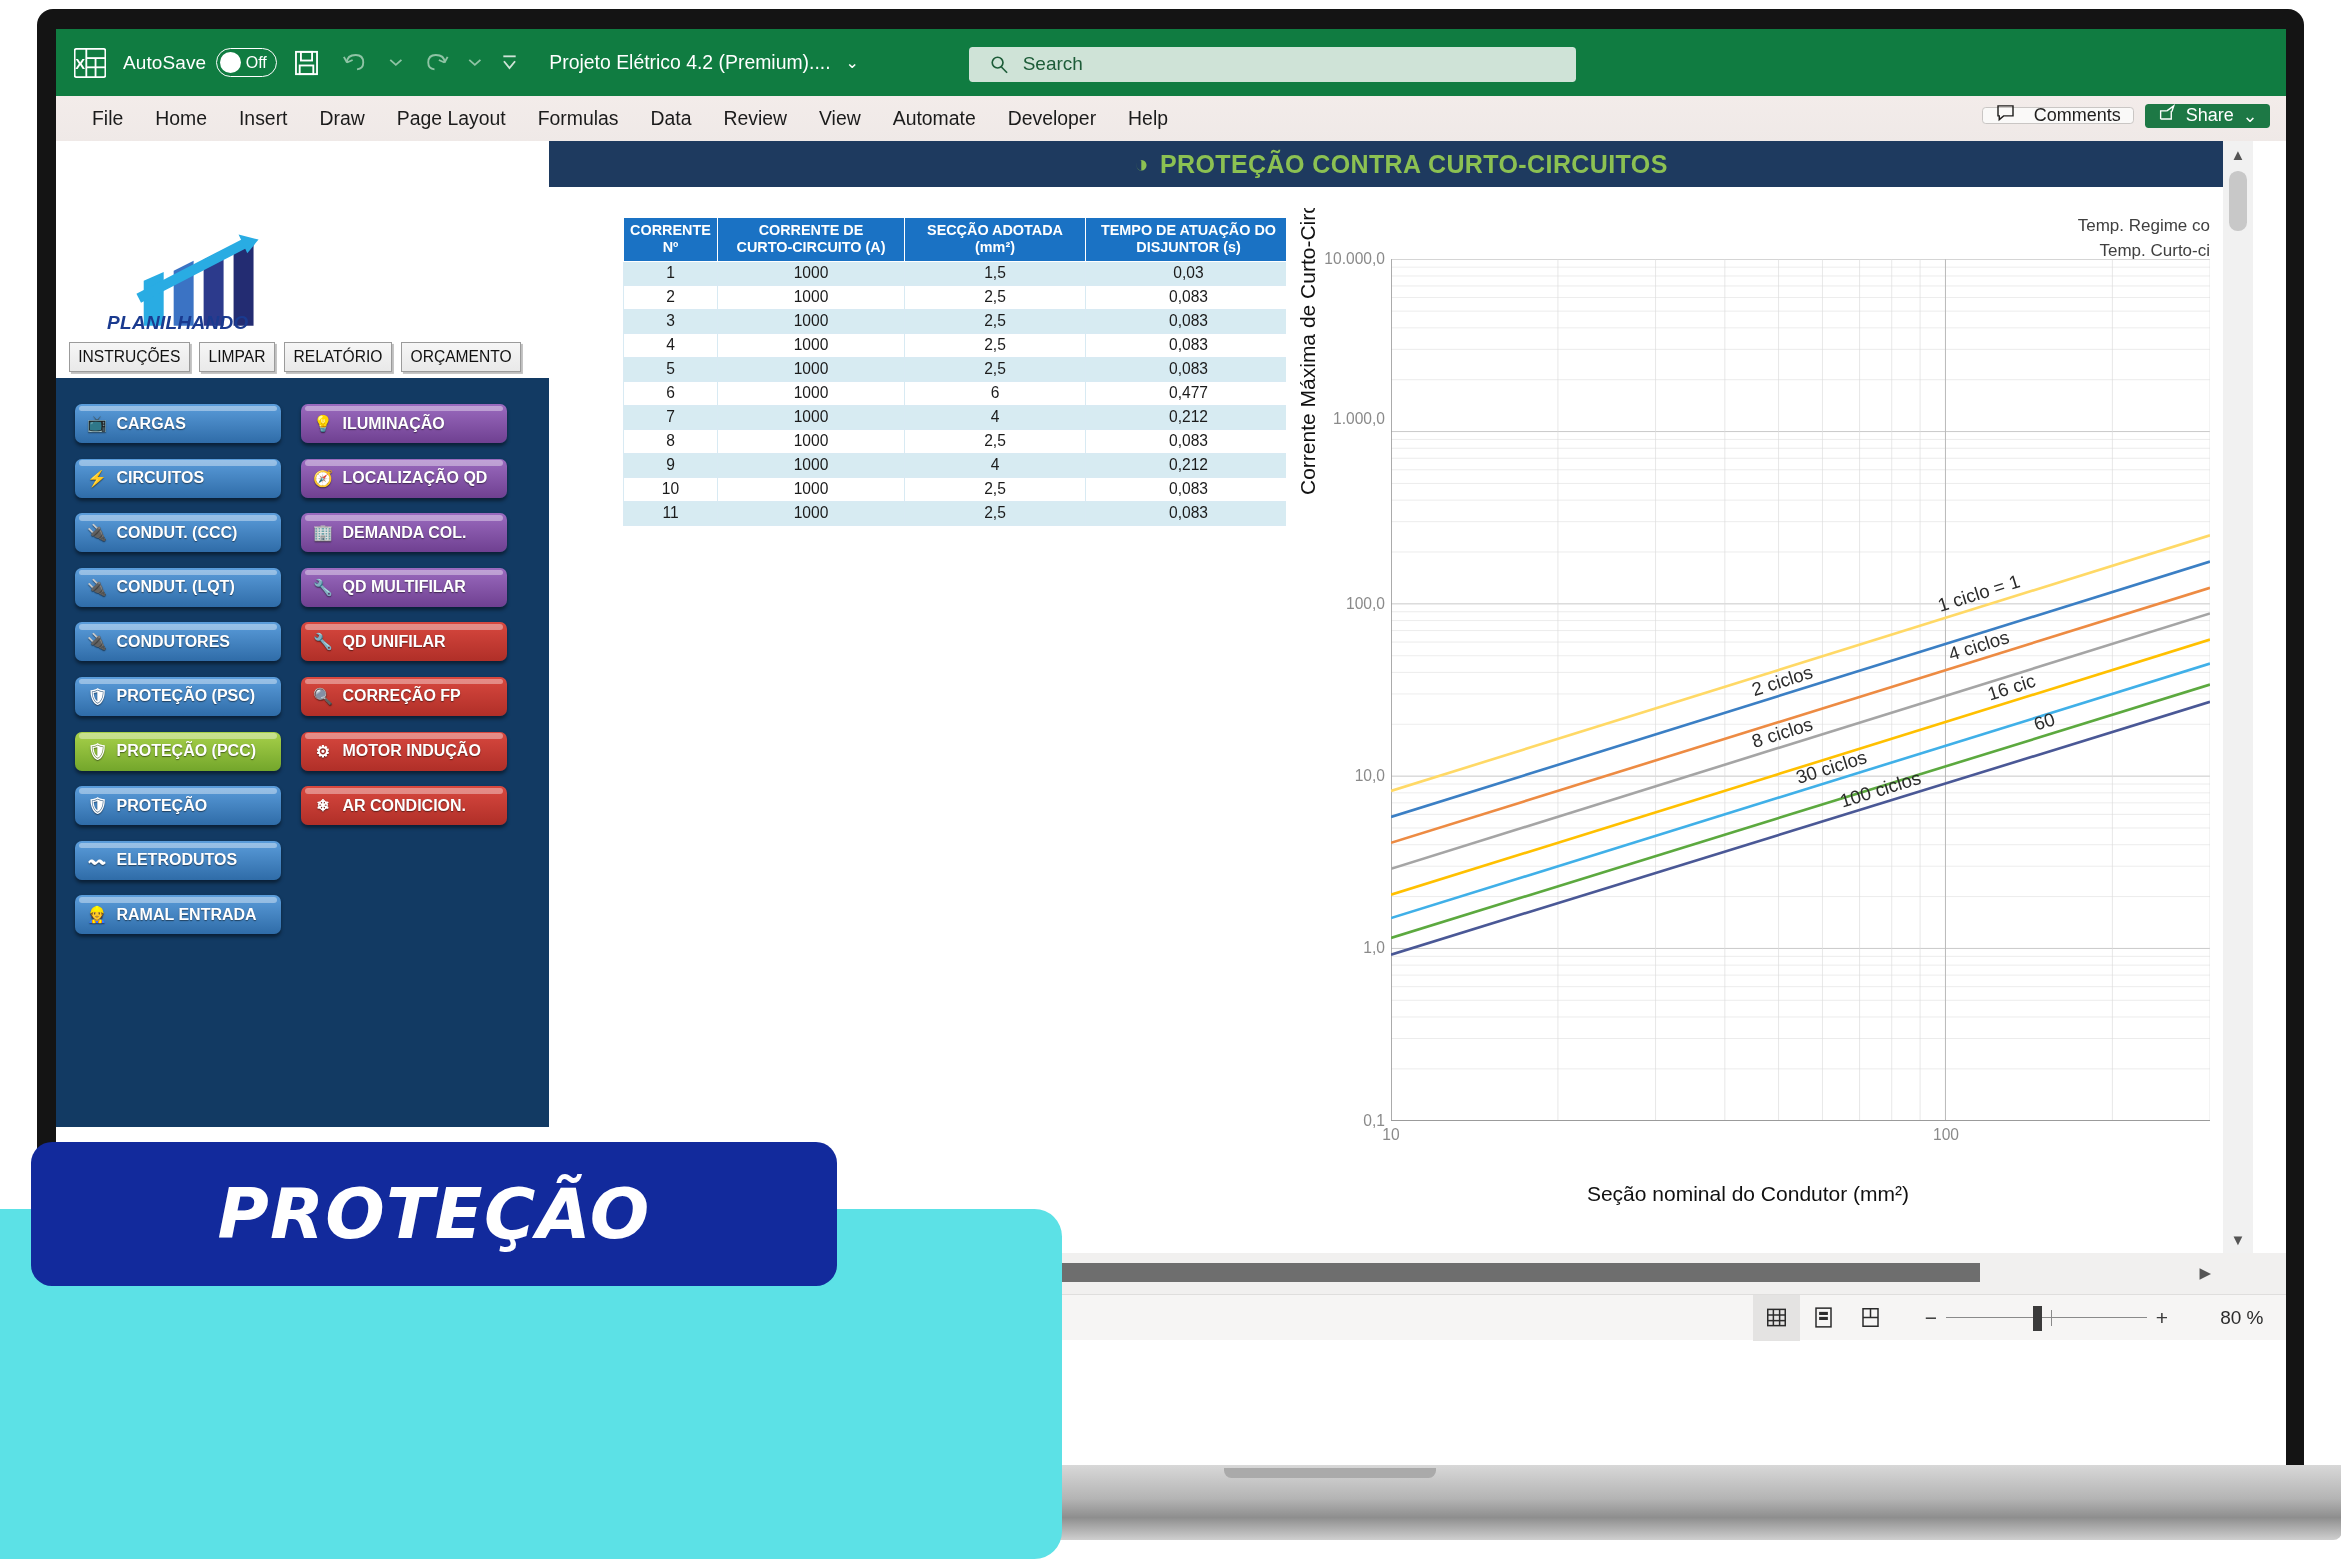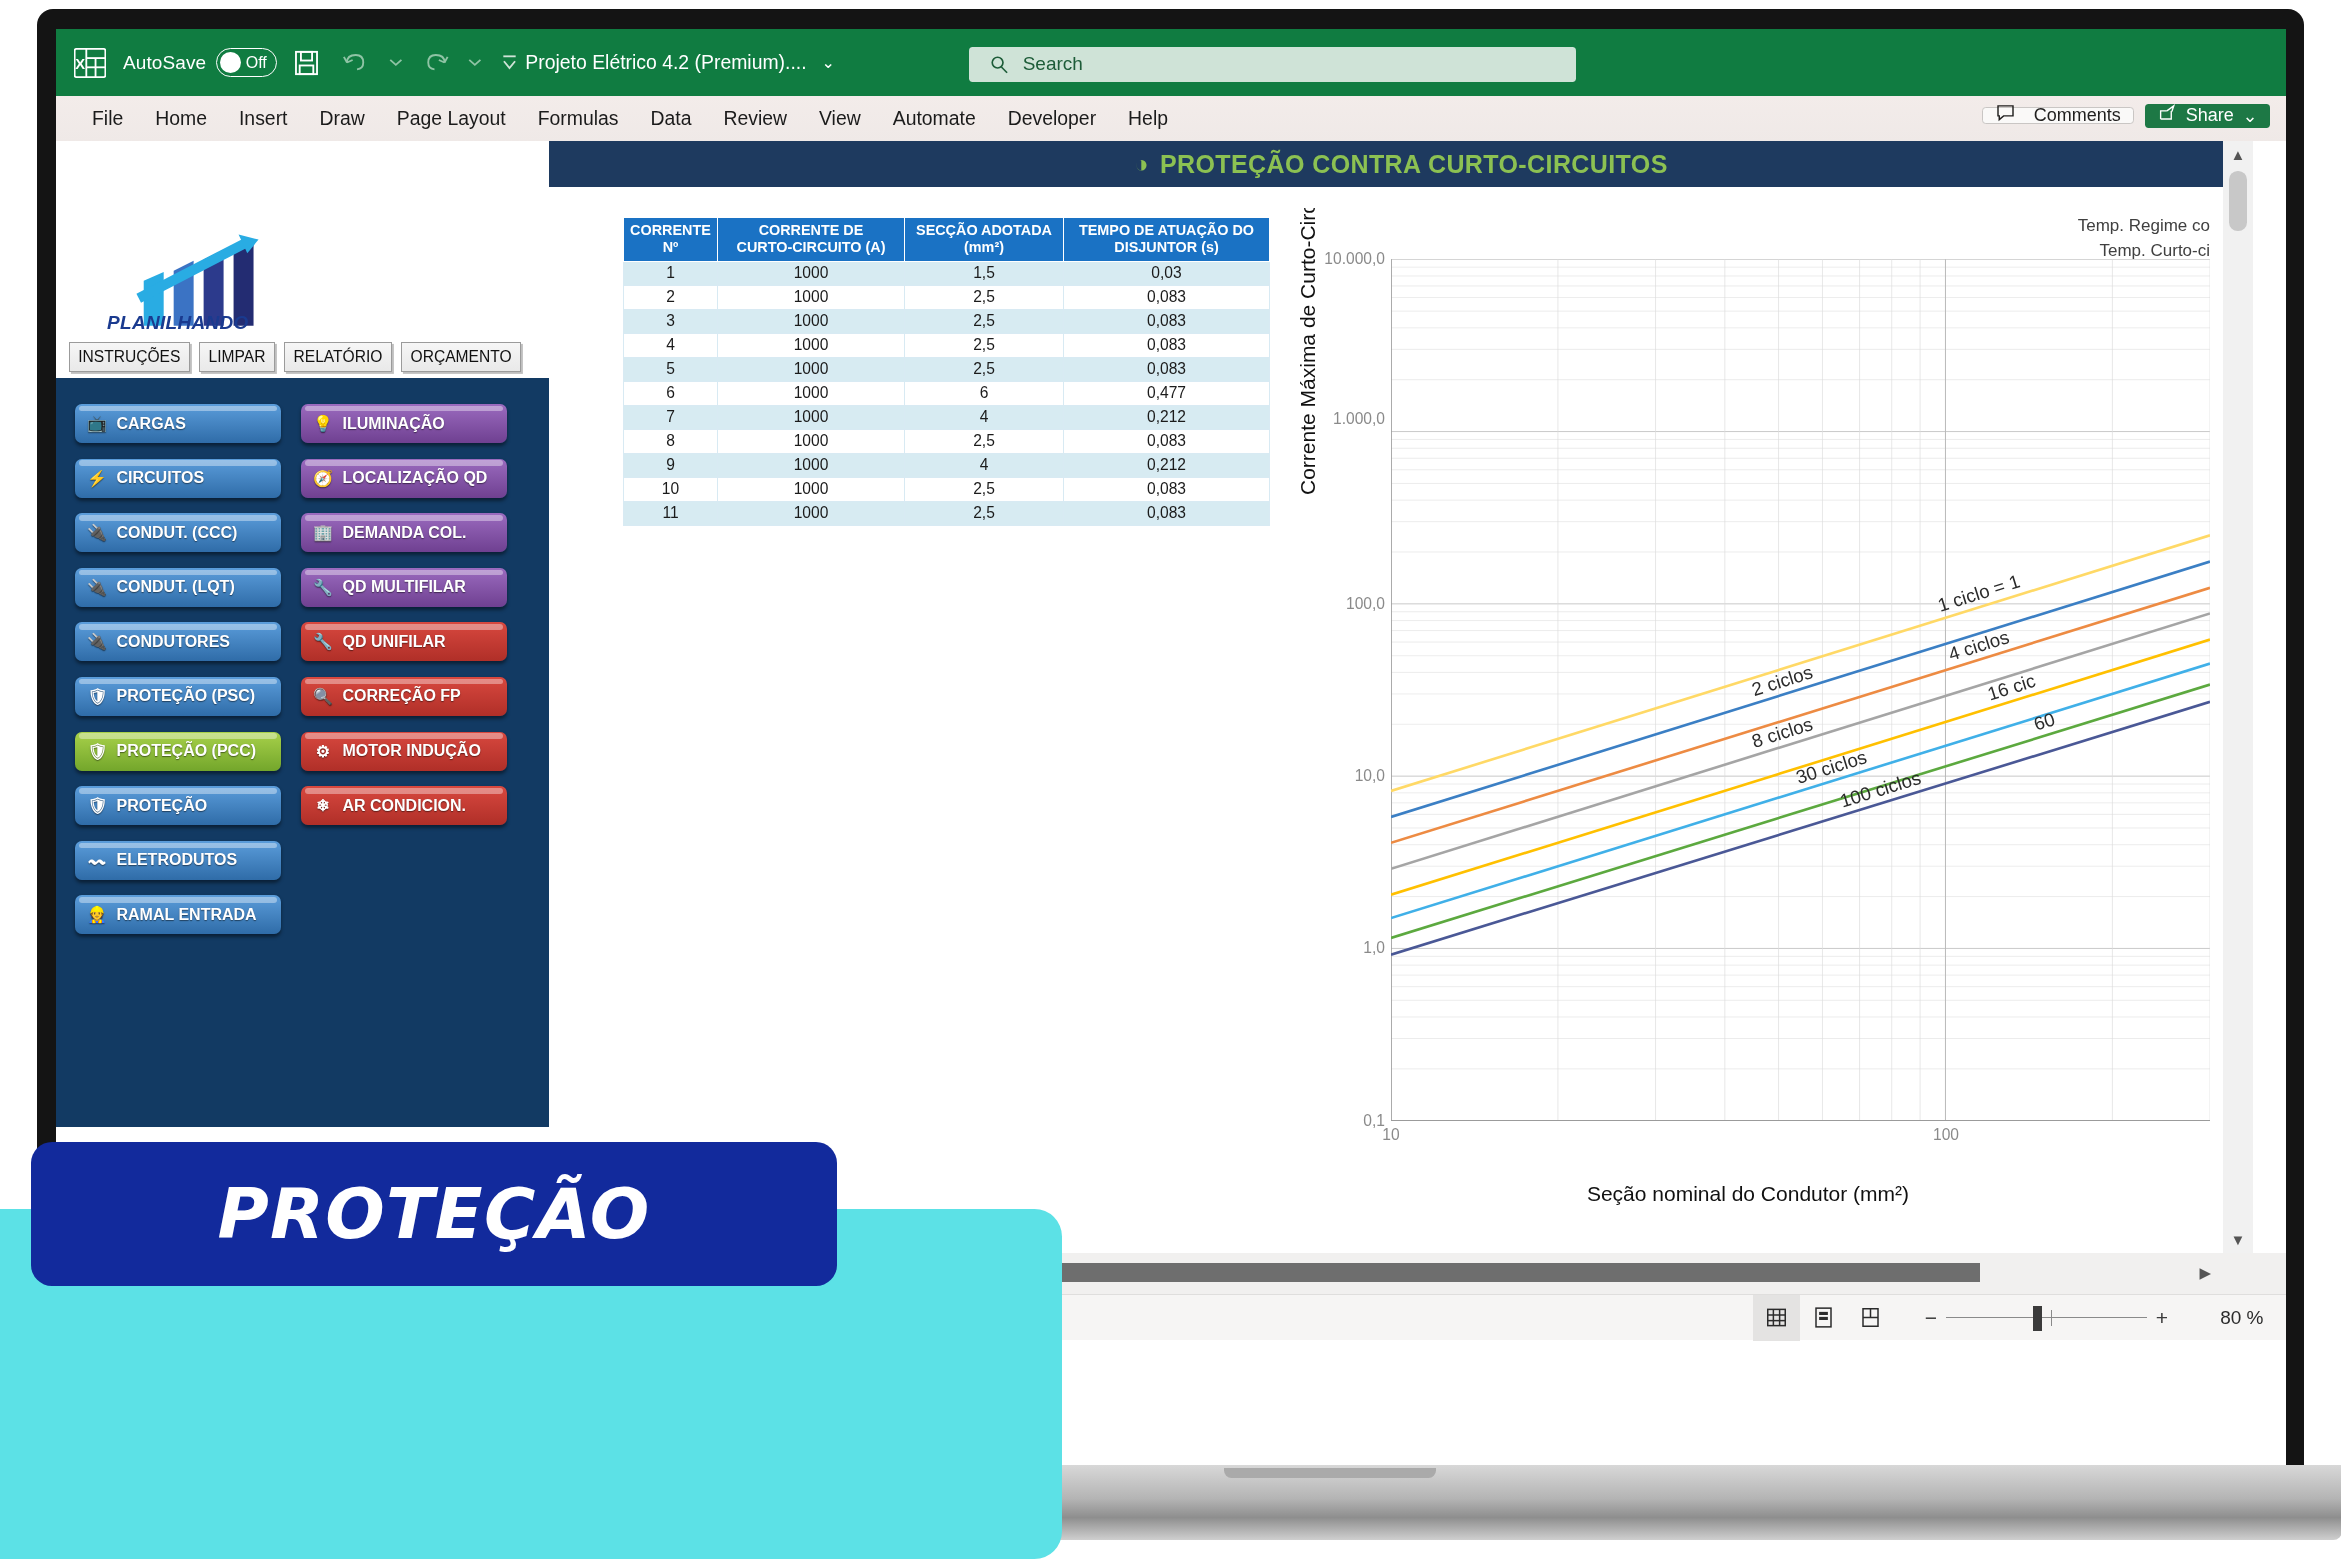--- a/index.html
+++ b/index.html
@@ -22,21 +22,21 @@
   #tb-left { left:17.5px; gap:0; }
   .xl-logo { width:32px; height:34px; position:relative; margin-right:17.5px; }
   .xl-logo svg { display:block; }
   .autosave-label { color:#fff; font-size:19px; letter-spacing:0.1px; }
   .toggle { width:61px; height:29px; border:1.9px solid #ffffff; border-radius:15px; margin-left:10px;
             display:flex; align-items:center; position:relative; }
   .toggle-knob { width:21px; height:21px; border-radius:50%; background:#ffffff; margin-left:2.5px; }
   .toggle-txt { color:#ffffff; font-size:16px; margin-left:5px; }
   .qat-ico { width:41px; height:41px; margin-left:8.7px; display:flex; align-items:center; justify-content:center; }
   .qat-ico svg { display:block; }
-  .doc-title { color:#ffffff; font-size:19.4px; white-space:nowrap; }
+  .doc-title { color:#ffffff; font-size:19.4px; margin-left:24px; white-space:nowrap; }
   .doc-chev { color:#ffffff; font-size:16px; margin-left:15px; }
 
   #searchbox { position:absolute; left:913px; top:17.5px; width:607px; height:35px; background:#cfe3d7;
                border-radius:3.7px; display:flex; align-items:center; padding-left:21px; gap:13.7px; }
   #searchbox .sq { width:19px; height:19px; }
   #search-ph { color:#1d5c38; font-size:19px; }
 
   #tb-right { right:21px; gap:0; }
   .office-label { color:#ffffff; font-size:17px; margin-right:12.5px; }
   .avatar { width:31px; height:31px; border-radius:50%; background:#7a3f31; color:#e8c9bf;
@@ -89,21 +89,21 @@
   #sheet-title { color:#8cc152; font-size:25px; font-weight:bold; letter-spacing:0.4px; white-space:nowrap; }
 
   
   #table-wrap { position:absolute; left:74px; top:76px; }
   table { border-collapse:collapse; }
   th { background:#1a72c4; color:#ffffff; font-size:14.4px; font-weight:bold; border:0.6px solid #ffffff;
        line-height:1.22; padding:3.7px 5px; text-align:center; }
   td { font-size:15.6px; color:#1b1b1b; text-align:center; border:0.6px solid #d8eaf3; padding:2.5px 5px; }
   tbody tr:nth-child(odd) td { background:#d7ebf2; }
   tbody tr:nth-child(even) td { background:#ffffff; }
-  .c0 { width:94px; } .c1 { width:187px; } .c2 { width:159px; } .c3 { width:206px; }
+  .c0 { width:94px; } .c1 { width:187px; } .c2 { width:181px; } .c3 { width:206px; }
 
   
   #chart-area { position:absolute; left:737px; top:67px; width:924px; height:1037px; background:#ffffff; overflow:hidden; }
   #chart-legend { position:absolute; right:0; top:6.2px; text-align:right; font-size:17px; color:#404040; line-height:1.45; }
   #ylabel { position:absolute; left:10px; top:287px; transform:rotate(-90deg); transform-origin:left top;
             font-size:21px; color:#111; white-space:nowrap; }
   #plot { position:absolute; left:105px; top:51px; width:819px; height:862px; }
   #plot svg { display:block; }
   .ytick { position:absolute; right:0; font-size:15.6px; color:#8a8a8a; transform:translateY(-50%); }
   #yticks { position:absolute; left:0; top:51px; width:99px; height:862px; }

